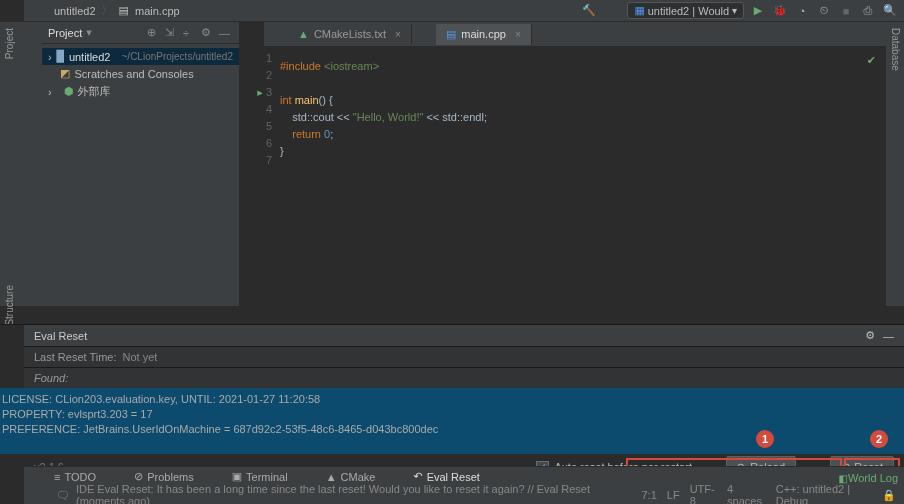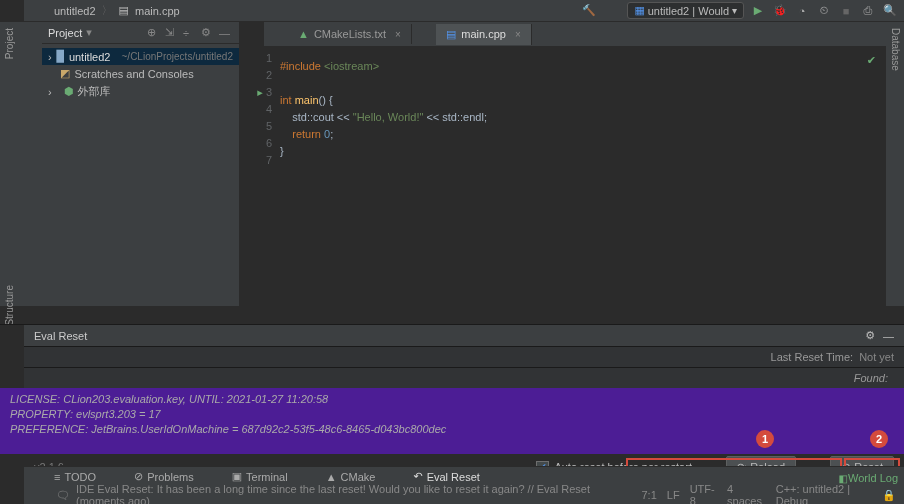--- a/index.html
+++ b/index.html
@@ -28,23 +28,23 @@
 .tab.active { background:#4e5254; color:#ddd; }
 .close-x { color:#888; font-size:10px; margin-left:4px; }
 .code { display:flex; flex:1; font-family:Consolas,Menlo,monospace; font-size:12px; line-height:17px; }
 .gutter { width:40px; text-align:right; color:#606366; padding:4px 8px 0 0; user-select:none; }
 .lines { padding-top:12px; white-space:pre; }
 .kw{color:#cc7832;} .inc{color:#6a8759;} .ns{color:#a9b7c6;} .str{color:#6a8759;} .fn{color:#ffc66d;} .num{color:#6897bb;}
 .check{position:absolute;right:28px;top:54px;color:#6aab73;}
 .panel { position:absolute; left:0; right:0; top:324px; height:160px; background:#2b2b2b; border-top:1px solid #1a1a1a; }
 .panel-row { padding:4px 10px; border-bottom:1px solid #1a1a1a; }
 .panel-hdr { background:#3c3f41; justify-content:space-between; }
-.panel-hd2 { color:#888; background:#313335;justify-content:flex-end;}
+.panel-hd2 { color:#888; background:#313335;}
 .panel-hd2 .lbl { color:#999; margin-right:6px;}
-.found-area { background:#4c1d95; height:66px; padding:4px 10px; font-size:10.5px; color:#aaa; line-height:15px;font-style:italic; }
+.found-area { background:#0c4a6e; height:66px; padding:4px 2px; font-size:10.5px; color:#aaa; line-height:15px; }
 .panel-footer { background:#2b2b2b; height:26px; justify-content:space-between; padding:0 10px; }
 .btn { background:#4c5052; border:1px solid #5e6060; padding:4px 10px; color:#bbb; border-radius:2px; gap:4px; }
 .chk { gap:5px; }
 .chk-box{width:13px;height:13px;border:1px solid #6e6e6e;background:#43494a;display:inline-flex;align-items:center;justify-content:center;color:#5394ec;font-size:9px;}
 .badge { width:18px;height:18px;border-radius:50%;background:#d44b3d;color:#fff;display:inline-flex;align-items:center;justify-content:center;font-size:11px;font-weight:bold;position:absolute; }
 .redbox{position:absolute;border:2px solid #d44b3d;}
 .bottom-tabs { position:absolute; left:0; right:0; bottom:18px; height:20px; background:#3c3f41; border-top:1px solid #2b2b2b; padding:0 6px; gap:14px; }
 .bt-item { gap:4px; color:#aaa; font-size:10.5px; }
 .bt-item.active { color:#ddd; }
 .status { position:absolute; left:0; right:0; bottom:0; height:18px; background:#3c3f41; padding:0 8px; font-size:10px; color:#888; justify-content:space-between; }

